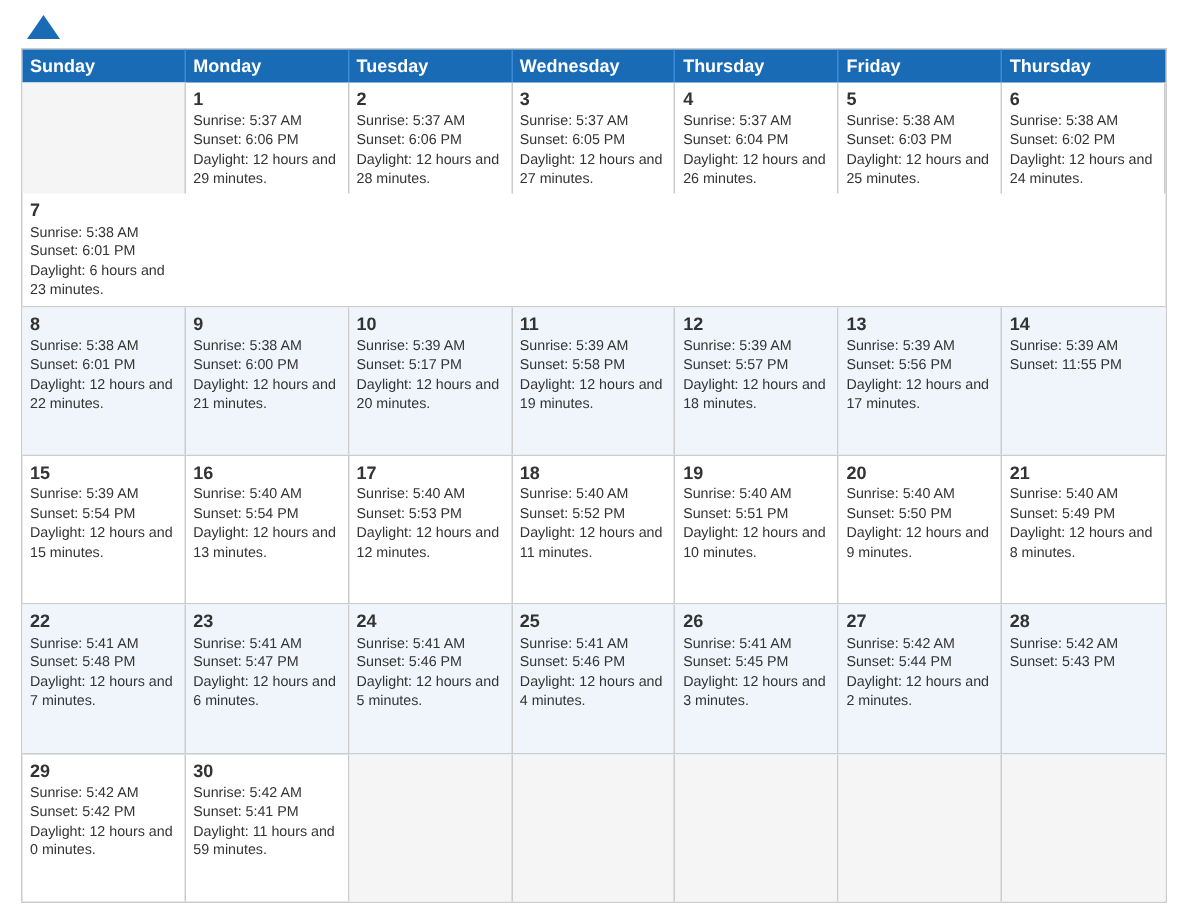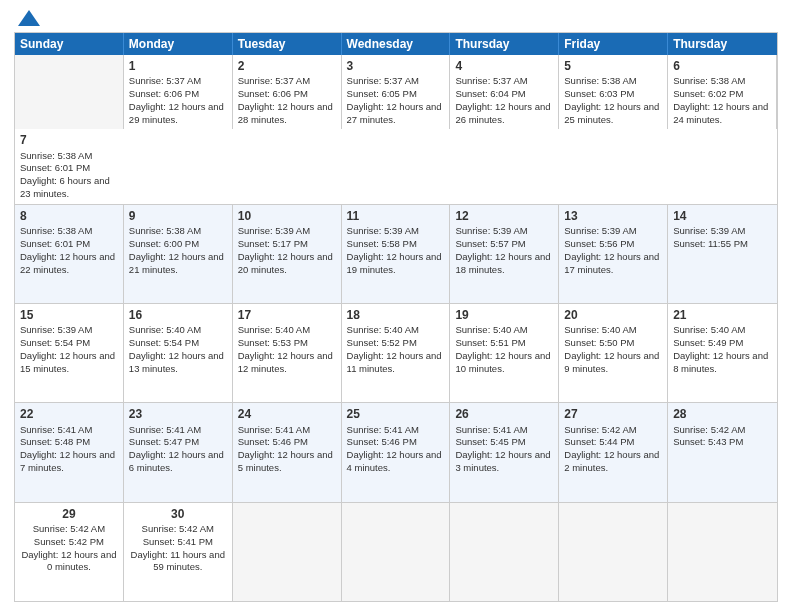--- a/index.html
+++ b/index.html
@@ -86,21 +86,21 @@
       display: flex;
       flex-direction: column;
       flex: 1;
     }
     .cal-row {
       display: grid;
       grid-template-columns: repeat(7, 1fr);
       flex: 1;
       border-bottom: 1px solid #ccc;
     }
-    .cal-row:last-child { border-bottom: none; text-align: center; }
+    .cal-row:last-child { border-bottom: none; }
     .cal-cell {
       padding: 3px 5px;
       border-right: 1px solid #ccc;
       font-size: 9.5px;
       color: #333;
       line-height: 1.35;
       vertical-align: top;
       min-height: 0;
     }
     .cal-cell:last-child { border-right: none; }

